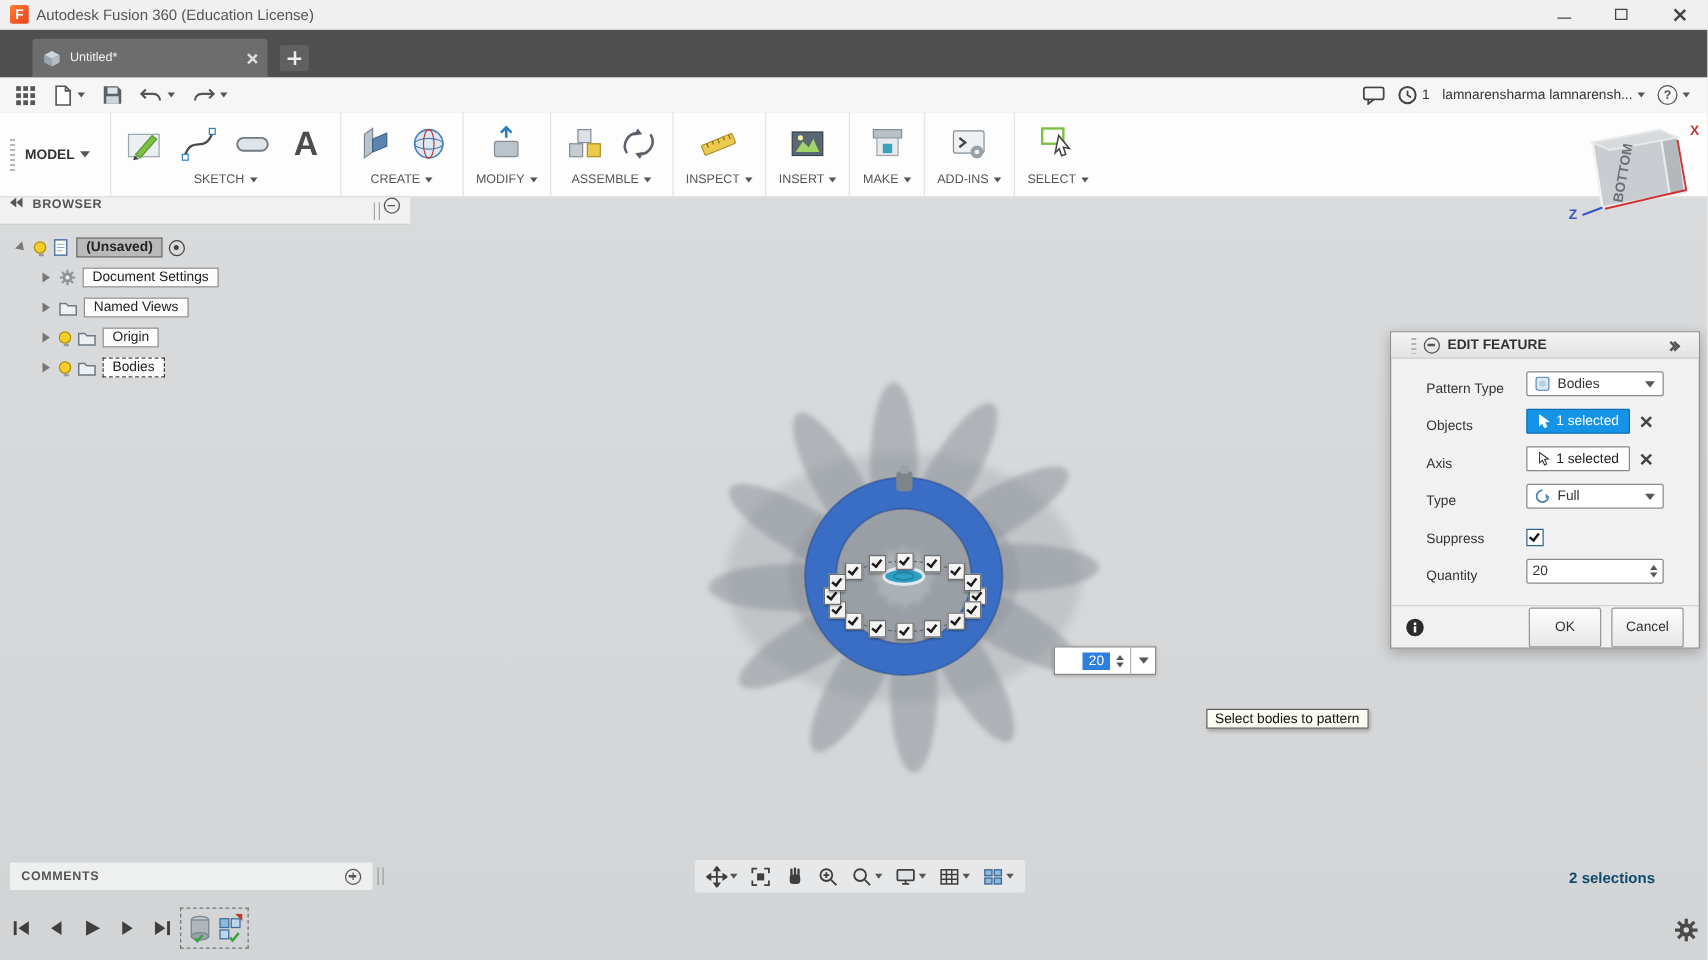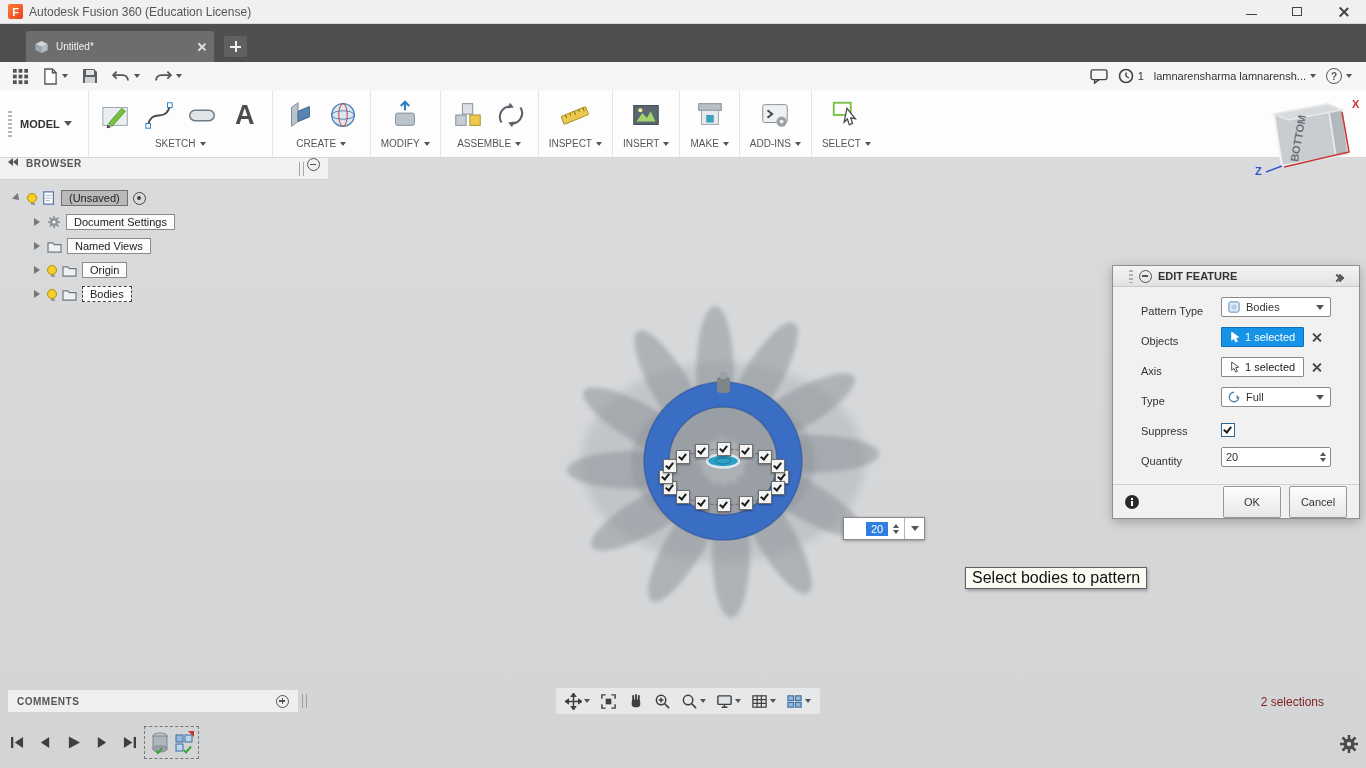--- a/index.html
+++ b/index.html
@@ -74,21 +74,21 @@
   .circle-btn{width:13px;height:13px;border-radius:50%;border:1.5px solid #555;position:relative}
   .circle-btn::before{content:'';position:absolute;left:2px;top:4.5px;width:6px;height:1.5px;background:#555}
   .circle-btn.plus::after{content:'';position:absolute;left:4.5px;top:2px;width:1.5px;height:6px;background:#555}
   .panel-grip{position:absolute;width:5px;height:14px;border-left:1px solid #888;border-right:1px solid #888;opacity:.7}
 
   .tree{position:absolute;left:14px;top:186px;width:300px;font-size:11px}
   .tree-row{display:flex;align-items:center;height:24px;gap:5px}
   .expander{width:0;height:0;border-top:4px solid transparent;border-bottom:4px solid transparent;border-left:6px solid #777;margin-right:2px}
   .expander.open{transform:rotate(45deg)}
   .node-label{background:#fcfcfc;border:1px solid #8b8b8b;padding:1px 7px;color:#222;white-space:nowrap}
-  .node-label.root{background:#b9b9b9;border-color:#6f6f6f;font-weight:normal}
+  .node-label.root{background:#b9b9b9;border-color:#6f6f6f;font-weight:bold}
   .node-label.selected{border:1px dashed #444}
   .bulb{width:10px;height:10px;border-radius:50%;background:#f7ce2a;border:1px solid #b08d00;position:relative}
   .bulb::after{content:'';position:absolute;left:2.5px;bottom:-3px;width:4px;height:2px;background:#9a9a9a}
   .eye-rec{width:13px;height:13px;border-radius:50%;border:1.5px solid #444;position:relative}
   .eye-rec::after{content:'';position:absolute;left:3px;top:3px;width:4px;height:4px;border-radius:50%;background:#444}
 
   
   .dialog{position:absolute;left:1112px;top:265px;width:248px;height:254px;background:rgba(242,242,242,.97);border:1px solid #8f8f8f;box-shadow:0 3px 10px rgba(0,0,0,.25)}
   .dlg-header{height:21px;background:linear-gradient(#f4f4f4,#e2e2e2);border-bottom:1px solid #c9c9c9;display:flex;align-items:center;padding:0 16px;gap:6px}
   .dlg-title{font-size:11px;font-weight:bold;color:#333;flex:1}
@@ -113,29 +113,29 @@
   .btn{min-width:58px;height:32px;background:linear-gradient(#fdfdfd,#e7e7e7);border:1px solid #979797;border-radius:2px;font-size:11px;color:#333;display:flex;align-items:center;justify-content:center}
   .dlg-footer .spacer{flex:1}
 
   
   .float-qty{position:absolute;left:843px;top:517px;height:23px;display:flex;align-items:center;background:#fff;border:1px solid #8a8a8a;box-shadow:0 1px 3px rgba(0,0,0,.3)}
   .float-qty .val{margin-left:22px;background:#2f7fe0;color:#fff;font-size:11px;padding:1px 5px}
   .float-qty .spinner{margin:0 5px}
   .float-qty .dd{width:20px;height:100%;border-left:1px solid #b5b5b5;display:flex;align-items:center;justify-content:center}
 
   
-  .tooltip{position:absolute;left:965px;top:567px;background:#fbfbf3;border:1px solid #5f5f5f;font-size:16px;color:#111;padding:1px 6px;box-shadow:1px 2px 3px rgba(0,0,0,.25)}
+  .tooltip{position:absolute;left:965px;top:567px;background:#fbfbf3;border:1px solid #5f5f5f;font-size:11px;color:#111;padding:1px 6px;box-shadow:1px 2px 3px rgba(0,0,0,.25)}
 
   
   .comments-bar{position:absolute;left:8px;top:690px;width:290px;height:22px;background:rgba(255,255,255,.62);display:flex;align-items:center;padding:0 9px;gap:8px}
   .comments-title{font-size:10px;font-weight:bold;color:#555;letter-spacing:.5px;flex:1}
   .navbar{position:absolute;left:556px;top:688px;height:26px;display:flex;align-items:center;gap:4px;background:rgba(255,255,255,.45);border-radius:3px;padding:0 6px}
   .nav-btn{display:flex;align-items:center;gap:2px;padding:2px 3px}
   .nav-btn svg{width:17px;height:17px}
-  .selections{position:absolute;right:42px;top:695px;font-size:12px;font-weight:normal;color:#7f1d1d}
+  .selections{position:absolute;right:42px;top:695px;font-size:12px;font-weight:bold;color:#0c4a6e}
 
   
   .timeline{position:absolute;left:6px;top:731px;display:flex;align-items:center;gap:5px}
   .tl-btn{width:23px;height:22px;display:flex;align-items:center;justify-content:center}
   .tl-btn svg{width:15px;height:13px;fill:#3f3f3f}
   .tl-features{position:absolute;left:144px;top:726px;display:flex;gap:3px;border:1px dashed #777;padding:3px 4px}
   .tl-feat{width:21px;height:25px;position:relative;display:flex;align-items:center;justify-content:center}
   .tl-feat svg{width:20px;height:24px}
   .gear-corner{position:absolute;left:1339px;top:734px;width:20px;height:20px}
 </style>

